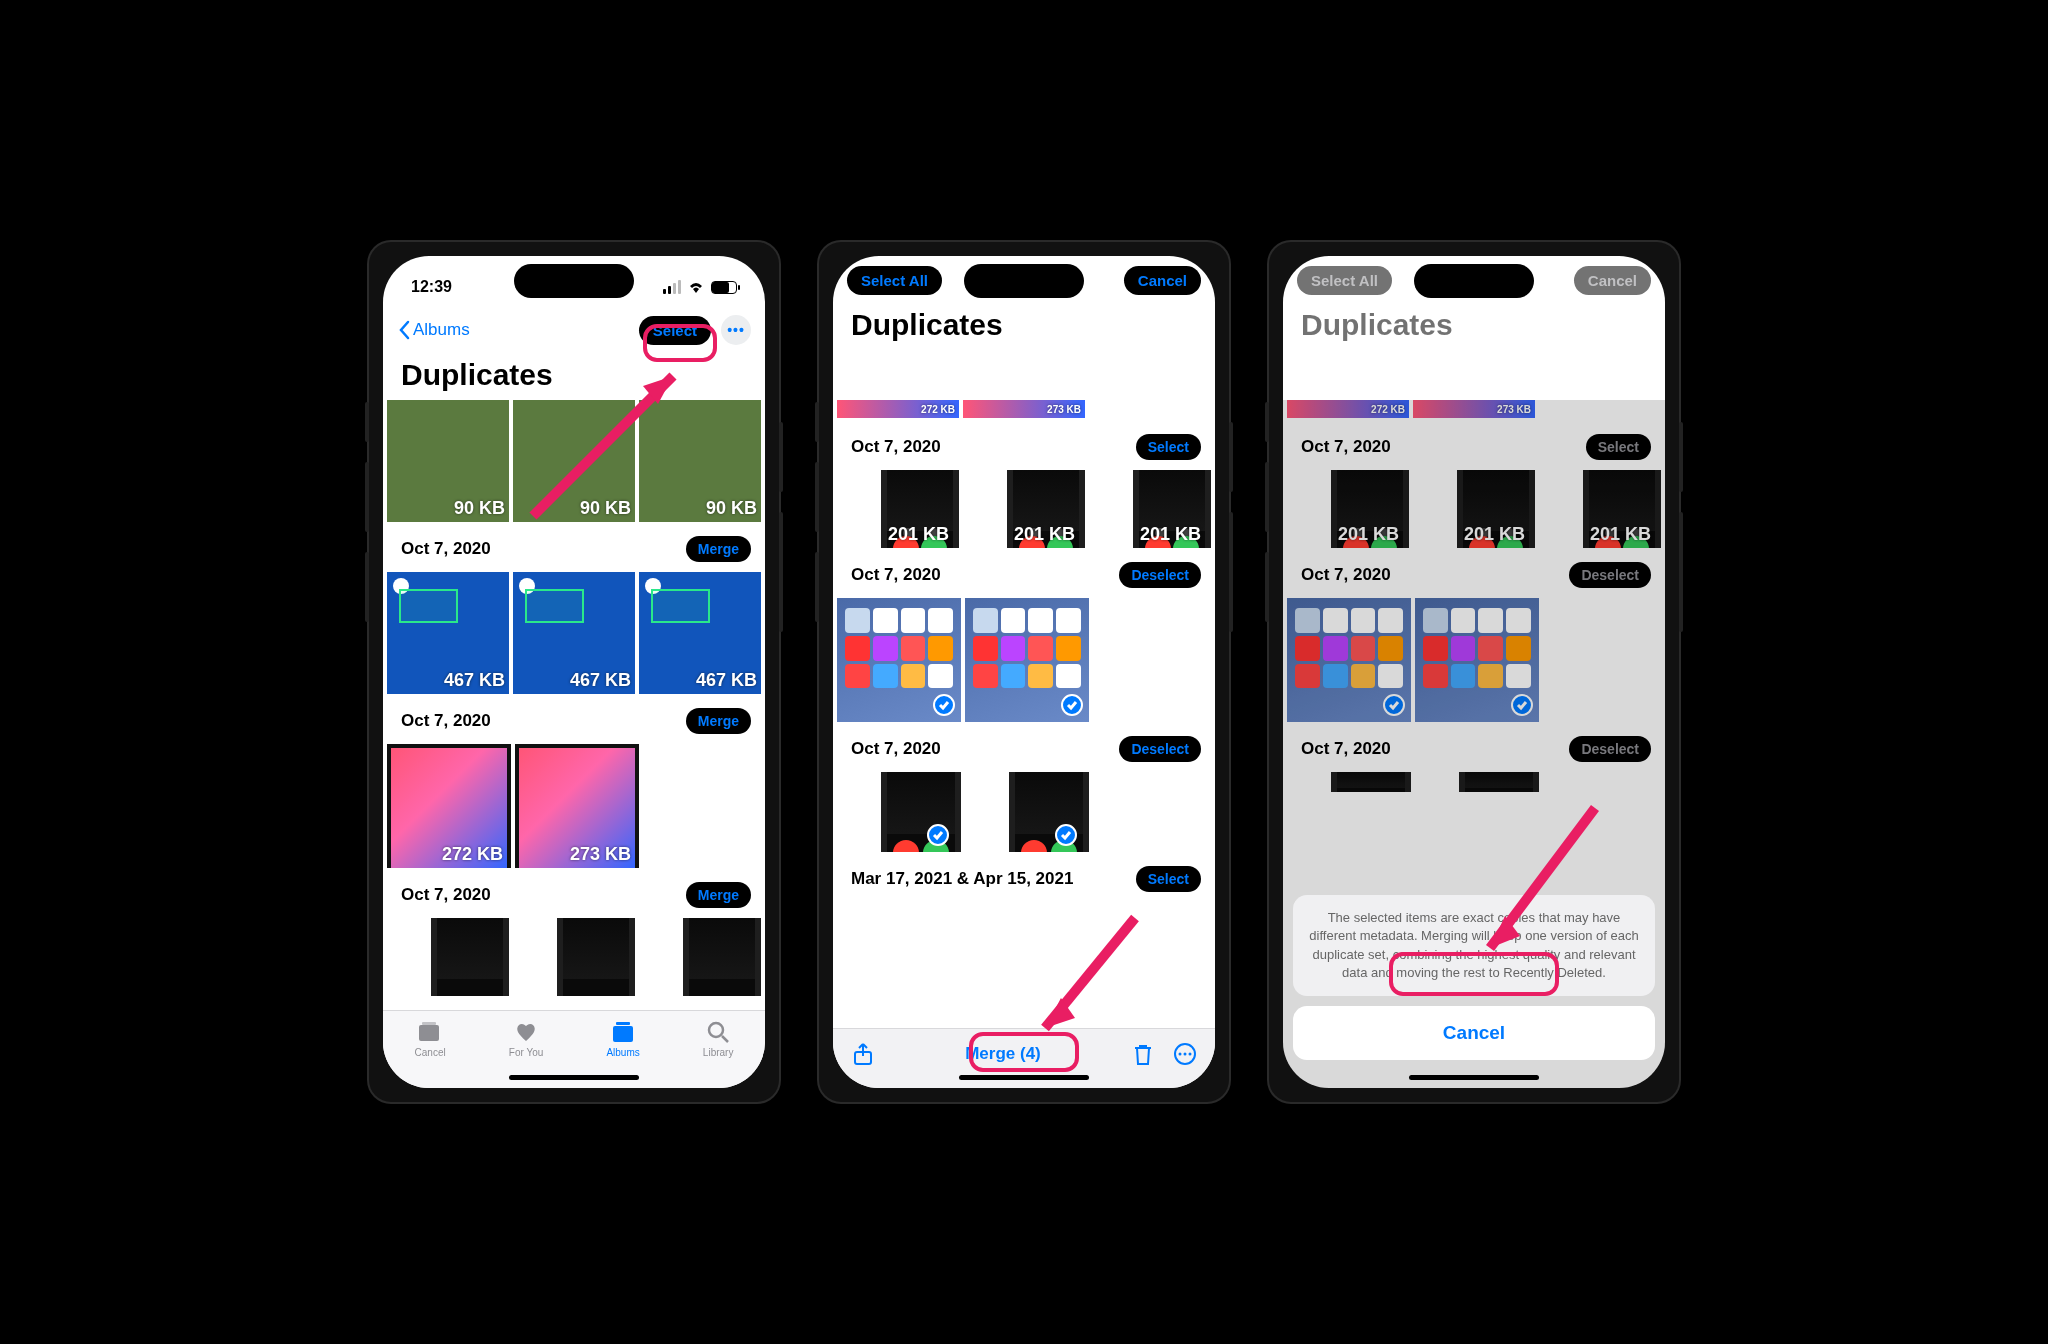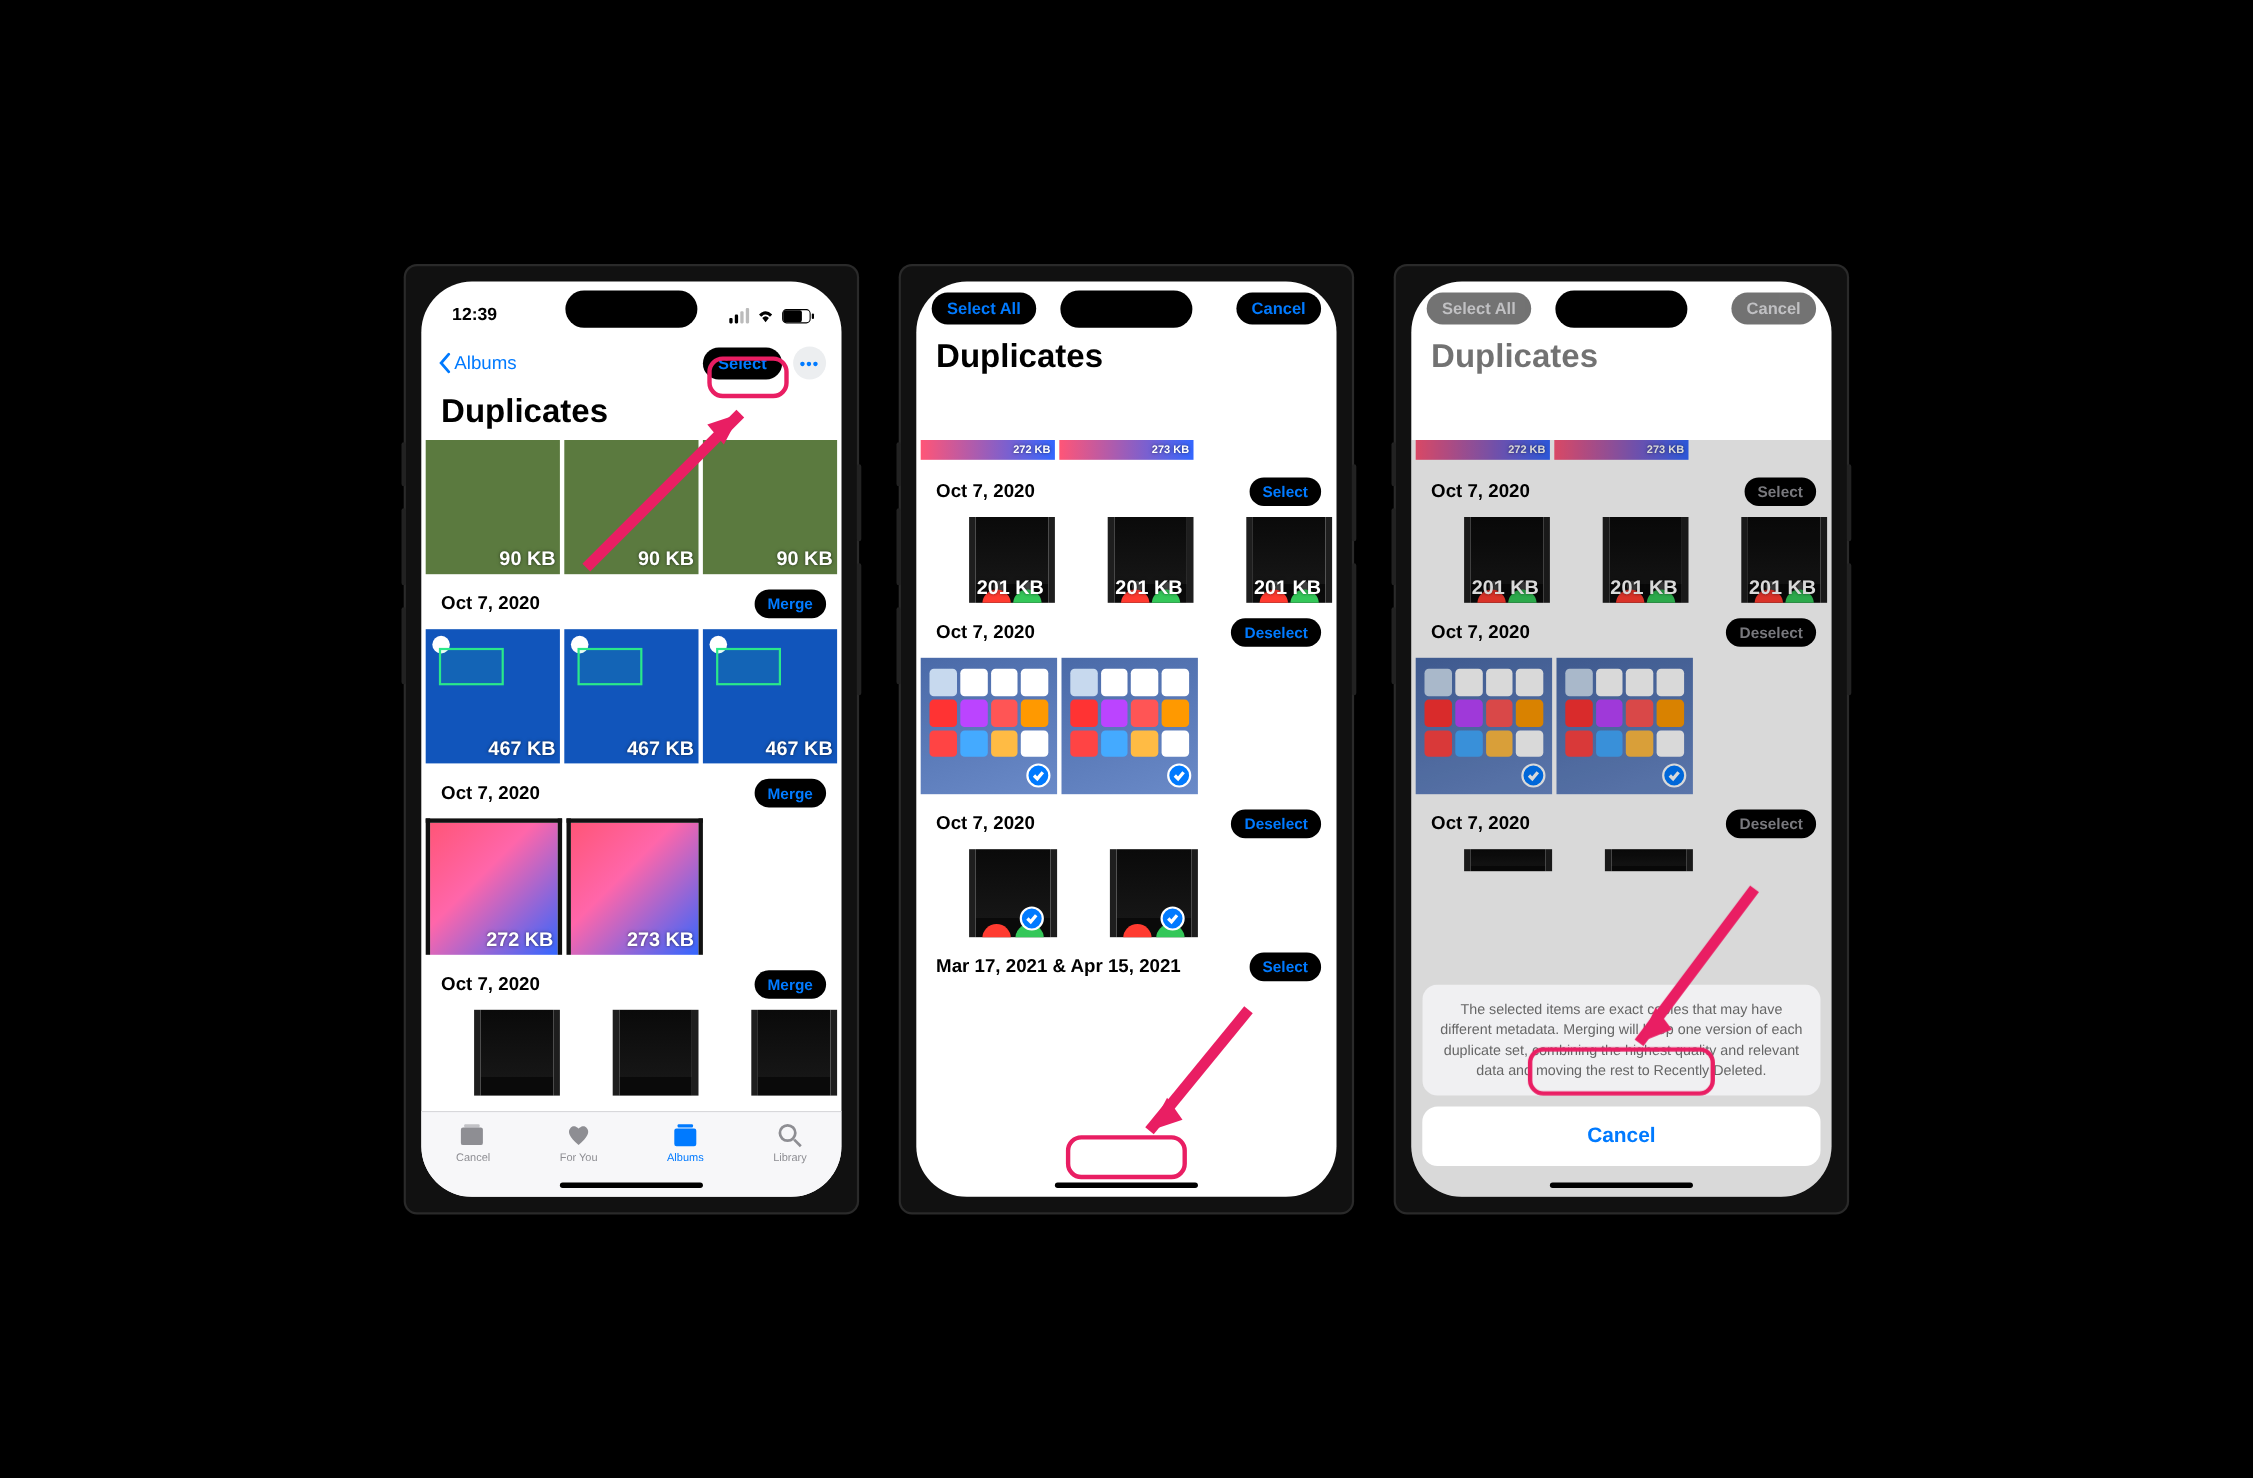--- a/index.html
+++ b/index.html
@@ -1,17 +1,17 @@
 <!DOCTYPE html>
 <html><head>
 <meta charset="utf-8">
 <style>
   * { box-sizing: border-box; margin: 0; padding: 0; font-family: -apple-system, "SF Pro Text", "Helvetica Neue", Arial, sans-serif; }
   body { background:#000; display:flex; gap:40px; justify-content:center; align-items:center; min-height:100vh; padding:20px; }
-  .phone { width:410px; height:860px; background:#111; border-radius:10px; padding:14px; position:relative; box-shadow:0 0 0 2px #2a2a2a; }
+  .phone { width:410px; height:860px; background:#111; border-radius:22px; padding:14px; position:relative; box-shadow:0 0 0 2px #2a2a2a; }
   .phone::before { content:""; position:absolute; top:22px; left:50%; transform:translateX(-50%); width:120px; height:34px; background:#000; border-radius:20px; z-index:50; }
   .phone-side { position:absolute; right:-4px; top:180px; width:4px; height:70px; background:#222; border-radius:2px;}
   .phone-side.s2 { top:270px; height:120px;}
   .phone-side.left { left:-4px; right:auto; top:160px; height:40px;}
   .phone-side.left2 { left:-4px; right:auto; top:220px; height:70px;}
   .phone-side.left3 { left:-4px; right:auto; top:310px; height:70px;}
   .screen { width:100%; height:100%; background:#fff; border-radius:46px; overflow:hidden; position:relative; }
   .status-bar { height:50px; display:flex; justify-content:space-between; align-items:center; padding:12px 28px 0 28px; font-weight:600; font-size:16px; }
   .status-right { display:flex; align-items:center; gap:6px; }
   .sig { display:flex; gap:2px; align-items:flex-end;}
@@ -353,20 +353,38 @@
             </div>
           </div>
       </div>
 
       <div class="sec-head">
           <span class="sec-date">Mar 17, 2021 &amp; Apr 15, 2021</span>
           <span class="pill small">Select</span>
         </div>
     </div>
 
+    <div class="toolbar">
+      <svg viewBox="0 0 24 24">
+          <path d="M12 2 L12 14 M12 2 L8 6 M12 2 L16 6" stroke="currentColor" stroke-width="2" fill="none"></path>
+          <rect x="4" y="10" width="16" height="12" rx="2" stroke="currentColor" stroke-width="2" fill="none"></rect>
+        </svg>
+      <span class="toolbar-center">Merge (4)</span>
+      <div class="tb-right">
+        <svg viewBox="0 0 24 24">
+            <path d="M4 6 H20 M9 6 V4 H15 V6 M6 6 L7 22 H17 L18 6" stroke="currentColor" stroke-width="2" fill="none"></path>
+          </svg>
+        <svg viewBox="0 0 24 24">
+            <circle cx="12" cy="12" r="10" stroke="currentColor" stroke-width="2" fill="none"></circle>
+            <circle cx="7" cy="12" r="1.5" fill="currentColor"></circle>
+            <circle cx="12" cy="12" r="1.5" fill="currentColor"></circle>
+            <circle cx="17" cy="12" r="1.5" fill="currentColor"></circle>
+          </svg>
+      </div>
+    </div>
     <div class="home-ind"></div>
 
     <div class="highlight" style="bottom:16px; left:50%; transform:translateX(-50%); width:110px; height:40px;"></div>
     <svg class="arrow" style="bottom:40px; right:70px; width:120px; height:140px;" viewBox="0 0 120 140">
       <line class="arrow-line" x1="110" y1="10" x2="20" y2="120"></line>
       <polygon class="arrow-head" points="20,120 50,110 36,90"></polygon>
     </svg>
   </div>
 </div>
 

